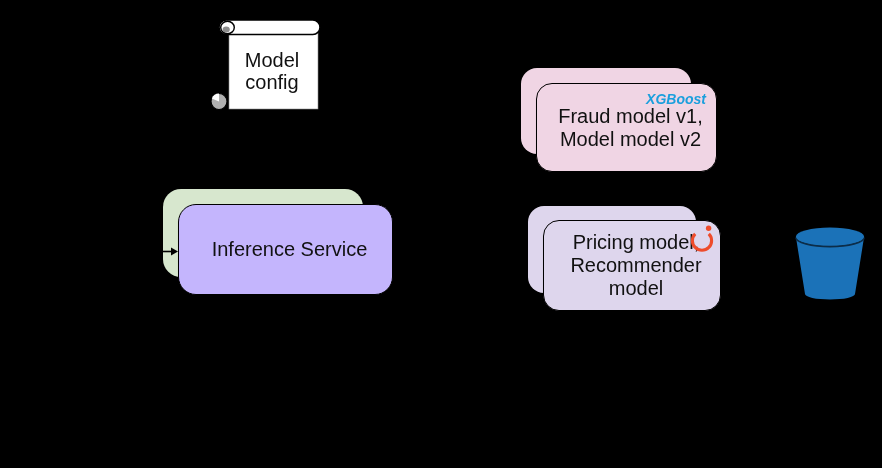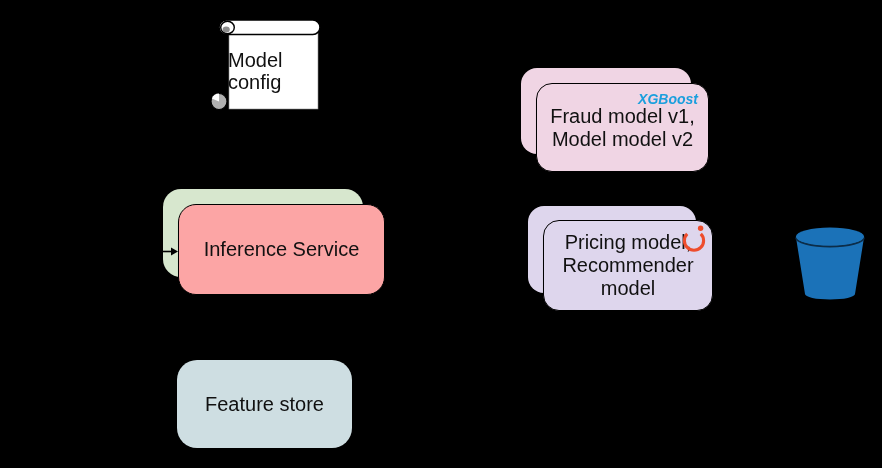--- a/index.html
+++ b/index.html
@@ -5,45 +5,45 @@
   html,body{margin:0;padding:0;background:#000;}
   .canvas{
     position:relative;width:882px;height:468px;background:#000;overflow:hidden;
     font-family:"Liberation Sans","DejaVu Sans",sans-serif;color:#111;
   }
   .card{
     position:absolute;border-radius:18px;display:flex;align-items:center;justify-content:center;
     text-align:center;font-size:20px;line-height:23px;
   }
   .card.back{z-index:1;}
-  .card.front{z-index:2;border:1.6px solid #000;box-shadow:2px 3px 3px rgba(0,0,0,0.55);}
+  .card.front{z-index:2;border:1.6px solid #000;box-shadow:2px 3px 3px rgba(0,0,0,0.55);padding-left:8px;}
   
   .inf-back{left:163px;top:189px;width:200px;height:88px;background:#d7e7ce;}
-  .inf-front{left:178px;top:204px;width:205px;height:89px;background:#fca5a5;}
+  .inf-front{left:178px;top:204px;width:205px;height:89px;background:#c4b5fd;}
   
   .fraud-back{left:521px;top:68px;width:170px;height:86px;background:#f0d5e4;border-radius:16px;}
   .fraud-front{left:536px;top:83px;width:171px;height:87px;background:#f0d5e4;border-radius:16px;}
   .fraud-front .label{width:156px;}
   .badge-xgboost{
     position:absolute;top:4px;right:10px;font-size:14px;font-weight:bold;font-style:italic;
     color:#1a9fdd;letter-spacing:0px;
   }
   
   .price-back{left:528px;top:206px;width:168px;height:87px;background:#ded6ed;border-radius:16px;}
   .price-front{left:543px;top:220px;width:168px;height:89px;background:#ded6ed;border-radius:16px;}
   .price-front .label{width:150px;}
   .pytorch{position:absolute;top:2px;right:5px;}
   
   .feature{left:177px;top:360px;width:175px;height:88px;background:#cedee2;border-radius:20px;}
   .feature .label{width:160px;}
   
   .scroll-wrap{position:absolute;left:203px;top:8px;width:125px;height:106px;z-index:1;}
   .scroll-label{
     position:absolute;left:228px;top:46px;width:88px;height:50px;z-index:2;
-    display:flex;align-items:center;justify-content:center;text-align:left;
+    display:flex;align-items:center;justify-content:center;text-align:center;
     font-size:20px;line-height:22px;color:#111;
   }
   .arrow-wrap{position:absolute;left:146px;top:244px;z-index:3;}
   .bucket-wrap{position:absolute;left:794px;top:227px;}
   .label{pointer-events:none;}
 </style>
 </head>
 <body>
 
 <div class="canvas">
@@ -86,23 +86,20 @@
   <div class="card front price-front">
     <span class="pytorch">
       <svg width="26" height="30" viewBox="0 0 26 30">
         <path d="M 6.2,10.9 A 9.6,9.6 0 1 0 19.8,10.9" fill="none" stroke="#ee4c2c" stroke-width="3.1"></path>
         <circle cx="19.6" cy="5.2" r="2.7" fill="#ee4c2c"></circle>
       </svg>
     </span>
     <div class="label">Pricing model, Recommender model</div>
   </div>
 
-  <div class="card feature">
-    <div class="label">Feature store</div>
-  </div>
 
   <div class="bucket-wrap">
     <svg width="72" height="74" viewBox="0 0 72 74">
       <path d="M 2,10.5 A 34,9 0 0 1 70,10.5 L 61,67 A 25,5.5 0 0 1 11,67 Z" fill="#1b72b8"></path>
       <path d="M 2,10.5 A 34,9 0 0 0 70,10.5" fill="none" stroke="#0c2d49" stroke-width="1.8"></path>
       <ellipse cx="36" cy="10.5" rx="34" ry="9" fill="#1b72b8" stroke="none" transform="translate(0,-1)"></ellipse>
     </svg>
   </div>
 
 </div>

